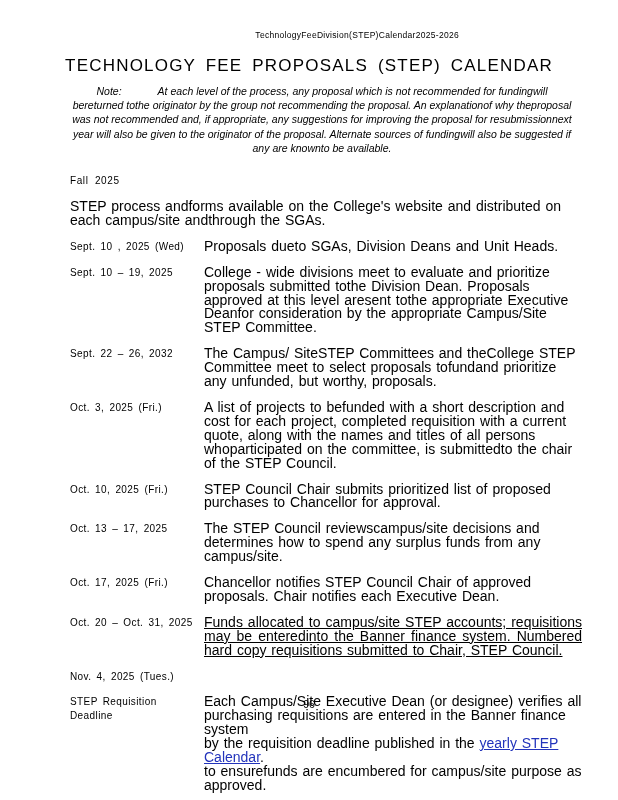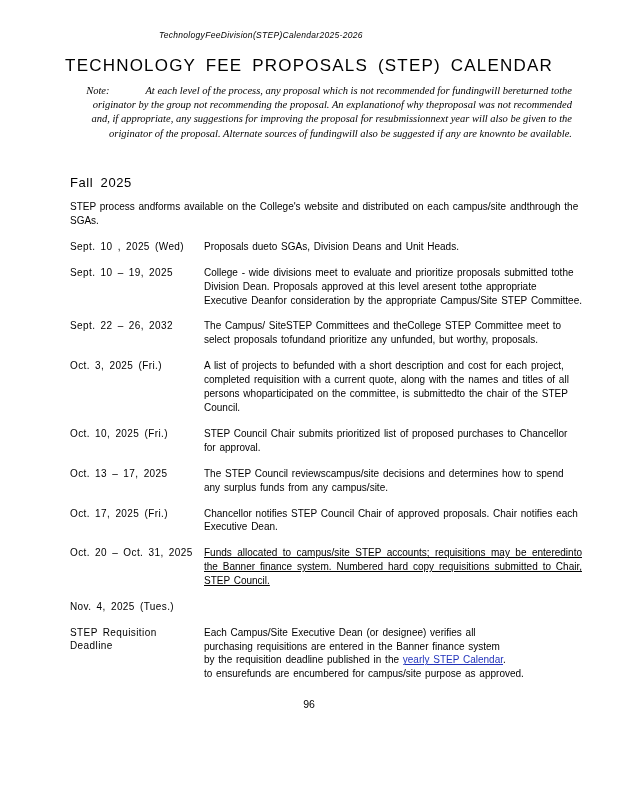--- a/index.html
+++ b/index.html
@@ -28,22 +28,21 @@
     top: 30px;
     left: 0;
     width: 618px;
     font-size: 8.5px;
     letter-spacing: 0.3px;
   }
   .running-header .rh-inner {
     margin: 0 auto;
     width: 300px;
     display: flex;
-    justify-content: flex-start;
-    font-style: italic;
+    justify-content: flex-end;
   }
   .rh-seg { white-space: pre; }
 
   
   .doc-title {
     position: absolute;
     top: 56px;
     left: 0;
     width: 618px;
     text-align: center;
@@ -54,35 +53,34 @@
 
   
   .note-block {
     position: absolute;
     top: 84px;
     left: 72px;
     width: 500px;
     font-style: italic;
     font-size: 10.5px;
     line-height: 14.2px;
-    text-align: right;
-    font-family: Liberation Serif, serif;
+    text-align: center;
   }
   .note-label {
     font-style: italic;
     font-weight: normal;
   }
   .note-indent { display: inline-block; width: 36px; }
 
   
   .fall-head {
     position: absolute;
     top: 175px;
     left: 70px;
-    font-size: 13px;
+    font-size: 10px;
     letter-spacing: 0.6px;
     word-spacing: 3px;
   }
 
   
   .schedule {
     position: absolute;
     top: 200px;
     left: 70px;
     width: 512px;
@@ -96,21 +94,21 @@
     width: 134px;
     flex: 0 0 134px;
     font-size: 10px;
     line-height: 13.6px;
     letter-spacing: 0.4px;
     word-spacing: 2px;
     white-space: pre-line;
   }
   .row .what {
     flex: 1 1 auto;
-    font-size: 10px;
+    font-size: 14px;
     line-height: 13.9px;
     word-spacing: 1px;
   }
   .row.justify .what {
     text-align: justify;
     text-decoration: underline;
   }
 
   .link {
     color: #2233bb;

